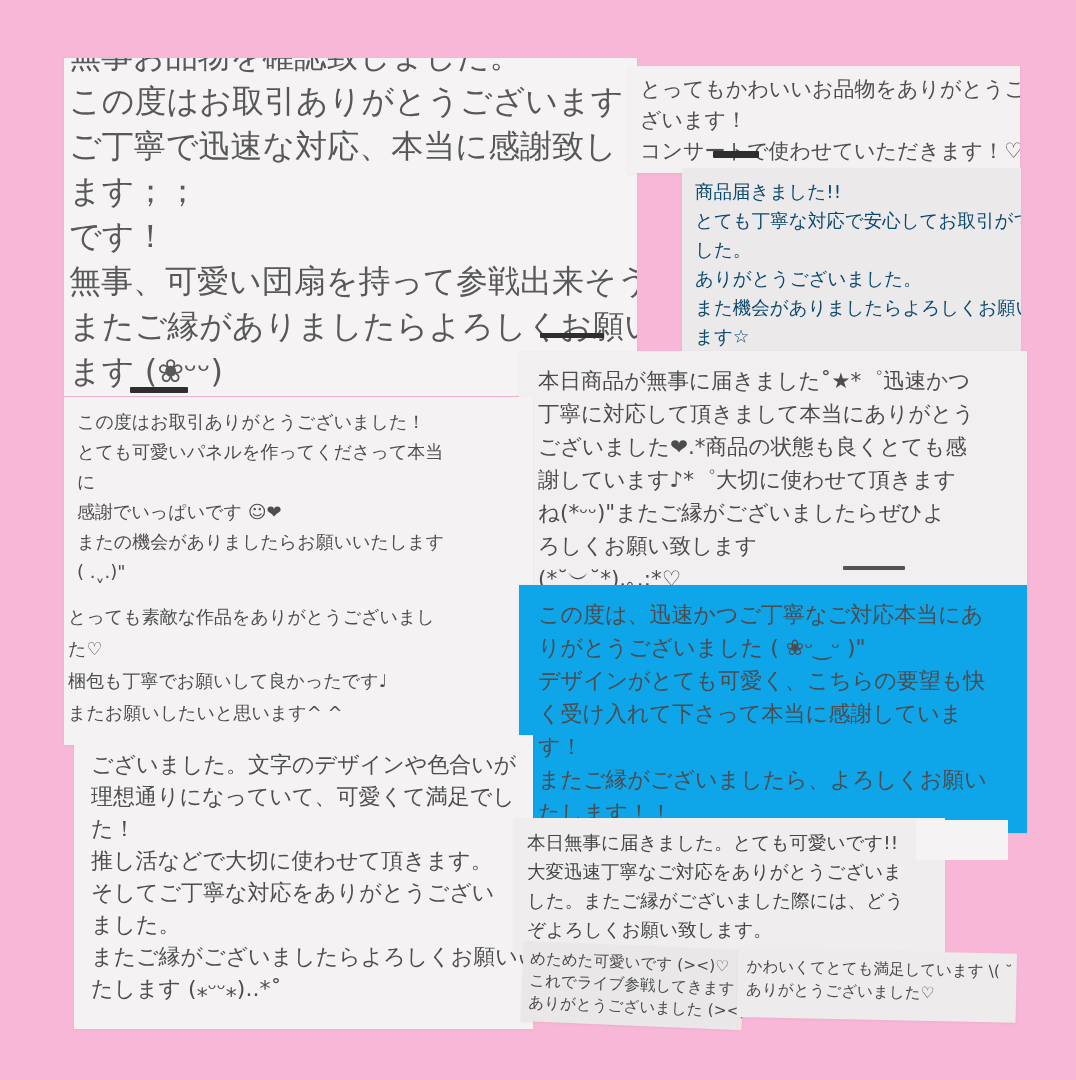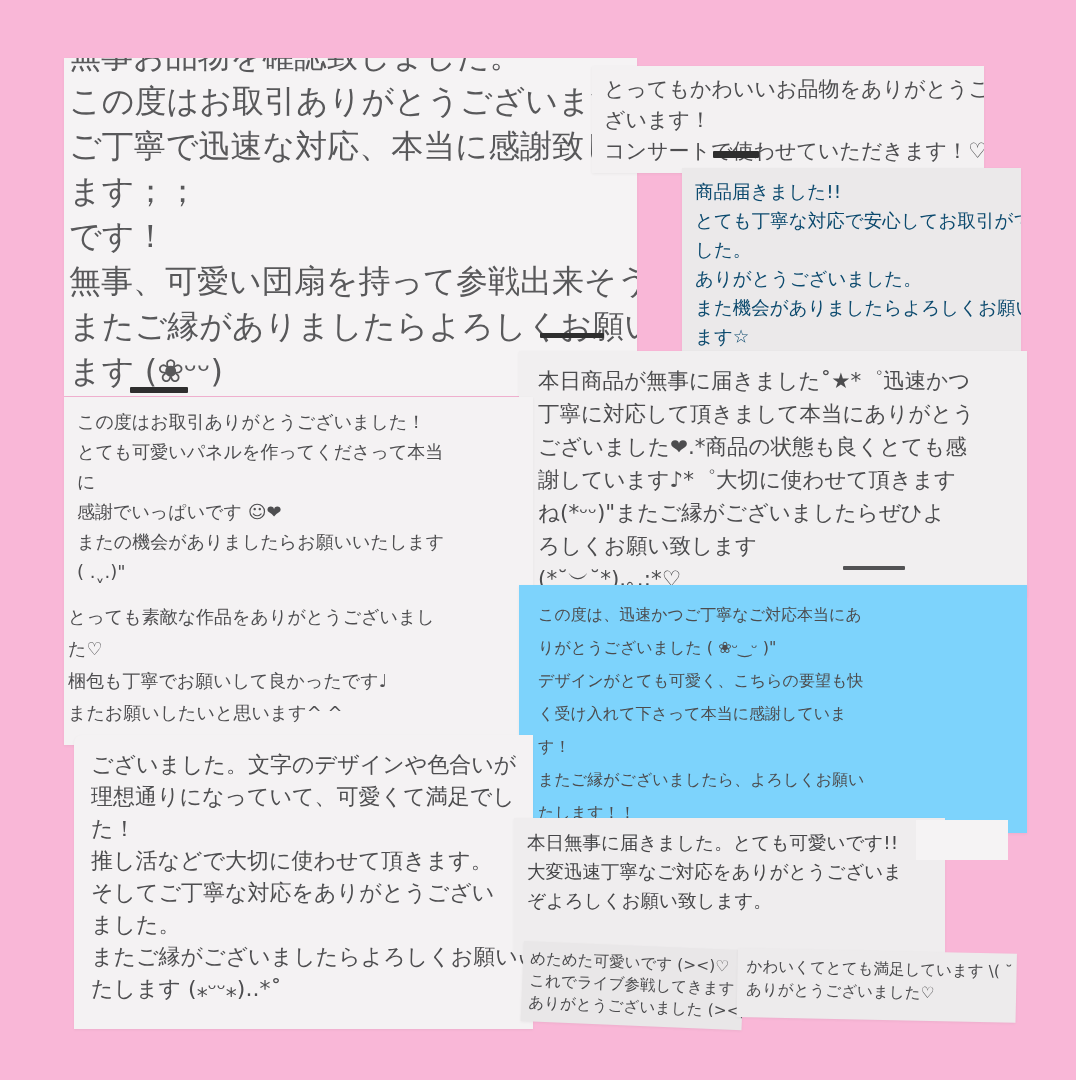--- a/index.html
+++ b/index.html
@@ -12,36 +12,36 @@
   .block{
     position:absolute;overflow:hidden;color:#4e4e50;
     box-shadow:0 1px 3px rgba(0,0,0,0.05);
   }
   .block .line{white-space:pre;}
   
   .b1{left:64px;top:58px;width:568px;height:338px;background:#f5f3f4;
       font-size:32px;line-height:45px;color:#58585a;padding:0 0 0 5px;}
   .b1 .line:first-child{margin-top:-24px;}
   
-  .b2{left:592px;top:66px;width:380px;height:99px;background:#f3f1f2;
+  .b2{left:628px;top:66px;width:380px;height:99px;background:#f3f1f2;
       font-size:21px;line-height:31px;padding:8px 0 0 12px;}
   
   .b3{left:682px;top:168px;width:326px;height:182px;background:#ebe9ea;
       font-size:18.5px;line-height:29px;color:#0c4a6e;padding:9px 0 0 13px;}
   
   .b4{left:519px;top:351px;width:489px;height:233px;background:#f1eff0;
       font-size:21.5px;line-height:33px;color:#4c4c4e;padding:13px 0 0 19px;}
   
   .b5{left:64px;top:397px;width:456px;height:338px;background:#f4f2f3;
       font-size:18px;line-height:30px;padding:10px 0 0 13px;}
   .b5 .line:nth-child(n+7){margin-left:-9px;line-height:32px;}
   .b5 .line:nth-child(7){margin-top:14px;}
   
-  .b6{left:519px;top:585px;width:489px;height:235px;background:#7dd3fc;
-      font-size:16px;line-height:33px;color:#4c4c4e;padding:13px 0 0 19px;}
+  .b6{left:519px;top:585px;width:489px;height:235px;background:#0ea5e9;
+      font-size:22px;line-height:33px;color:#4c4c4e;padding:13px 0 0 19px;}
   
   .b7{left:74px;top:735px;width:442px;height:280px;background:#f4f2f3;
       font-size:22px;line-height:32px;padding:14px 0 0 17px;border-top-left-radius:8px;}
   
   .b8{left:514px;top:818px;width:402px;height:127px;background:#efedee;
       font-size:18.5px;line-height:29px;color:#454547;padding:10px 16px 0 13px;}
   .white-patch{position:absolute;left:916px;top:820px;width:92px;height:40px;
       background:#f5f3f4;}
   
   .b9{left:524px;top:941px;width:214px;height:74px;background:#e9e7e8;
@@ -129,20 +129,21 @@
       <div class="line">推し活などで大切に使わせて頂きます。</div>
       <div class="line">そしてご丁寧な対応をありがとうござい</div>
       <div class="line">ました。</div>
       <div class="line">またご縁がございましたらよろしくお願いい</div>
       <div class="line">たします (⁎ᵕᵕ⁎)..*˚</div>
     </div>
 
   <div class="block b8">
       <div class="line">本日無事に届きました。とても可愛いです!!</div>
       <div class="line">大変迅速丁寧なご対応をありがとうございま</div>
+      <div class="line">した。またご縁がございました際には、どう</div>
       <div class="line">ぞよろしくお願い致します。</div>
     </div>
 
   <div class="white-patch"></div>
 
   <div class="block b9">
       <div class="line">めためた可愛いです (&gt;&lt;)♡</div>
       <div class="line">これでライブ参戦してきます</div>
       <div class="line">ありがとうございました (&gt;&lt;)</div>
     </div>

